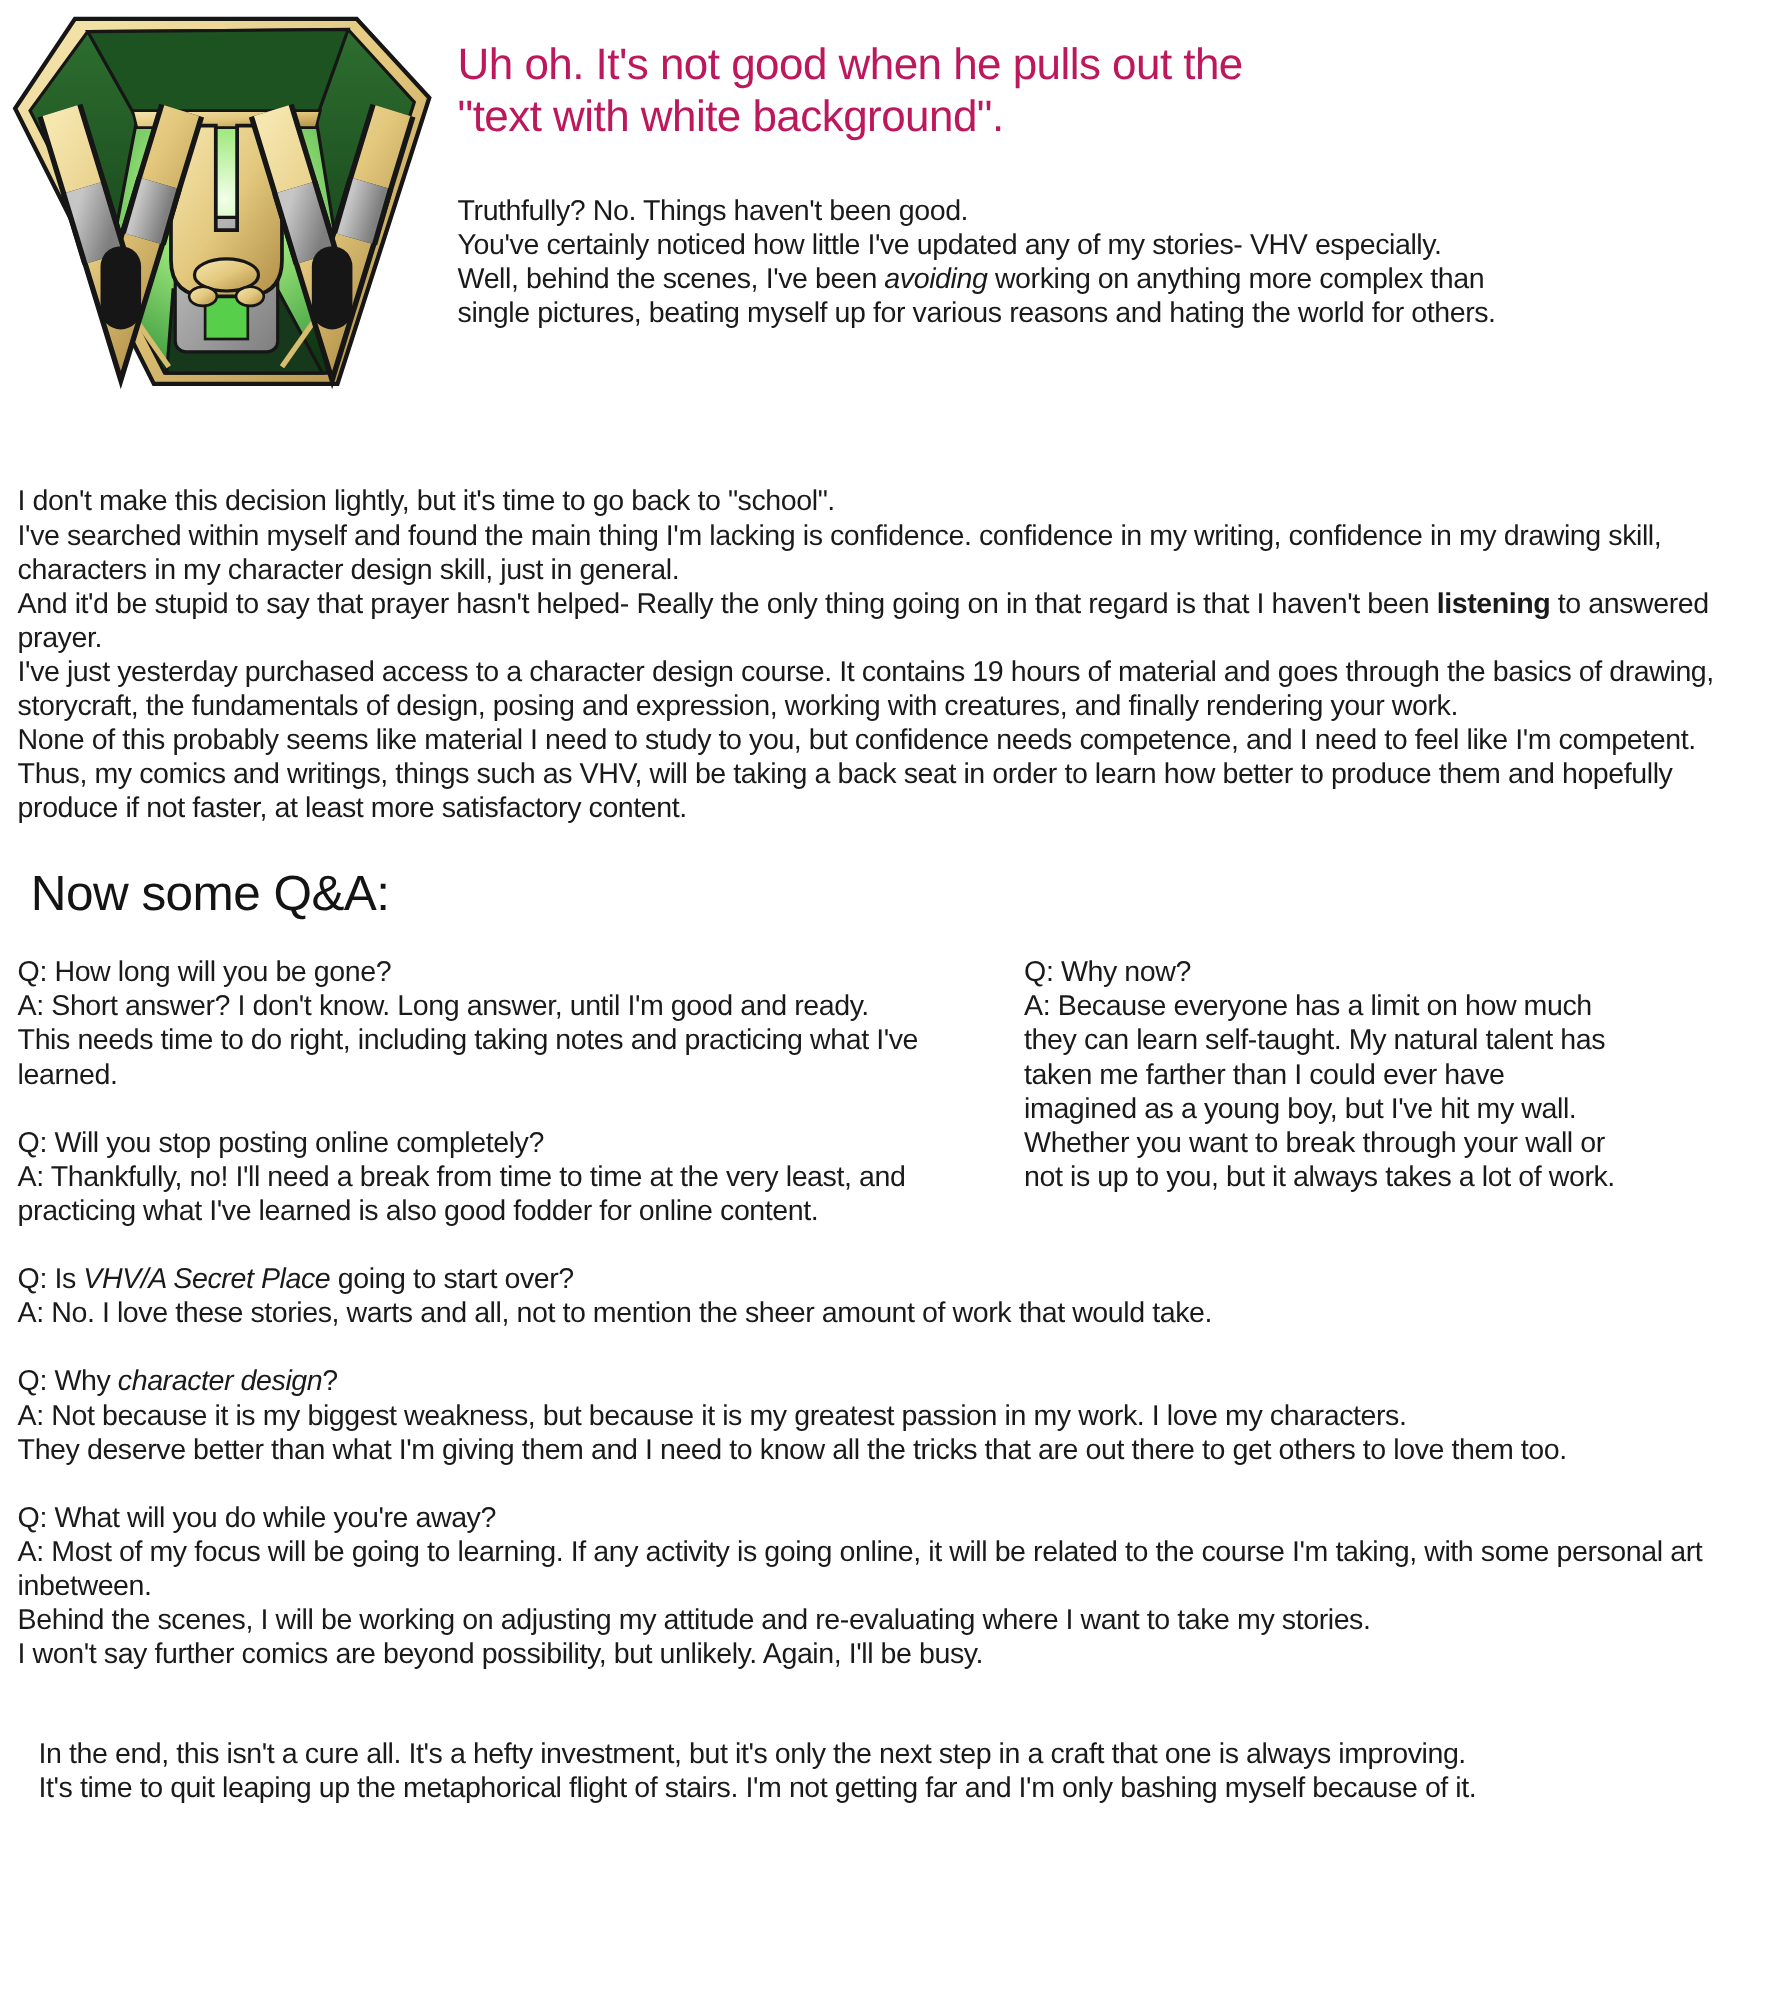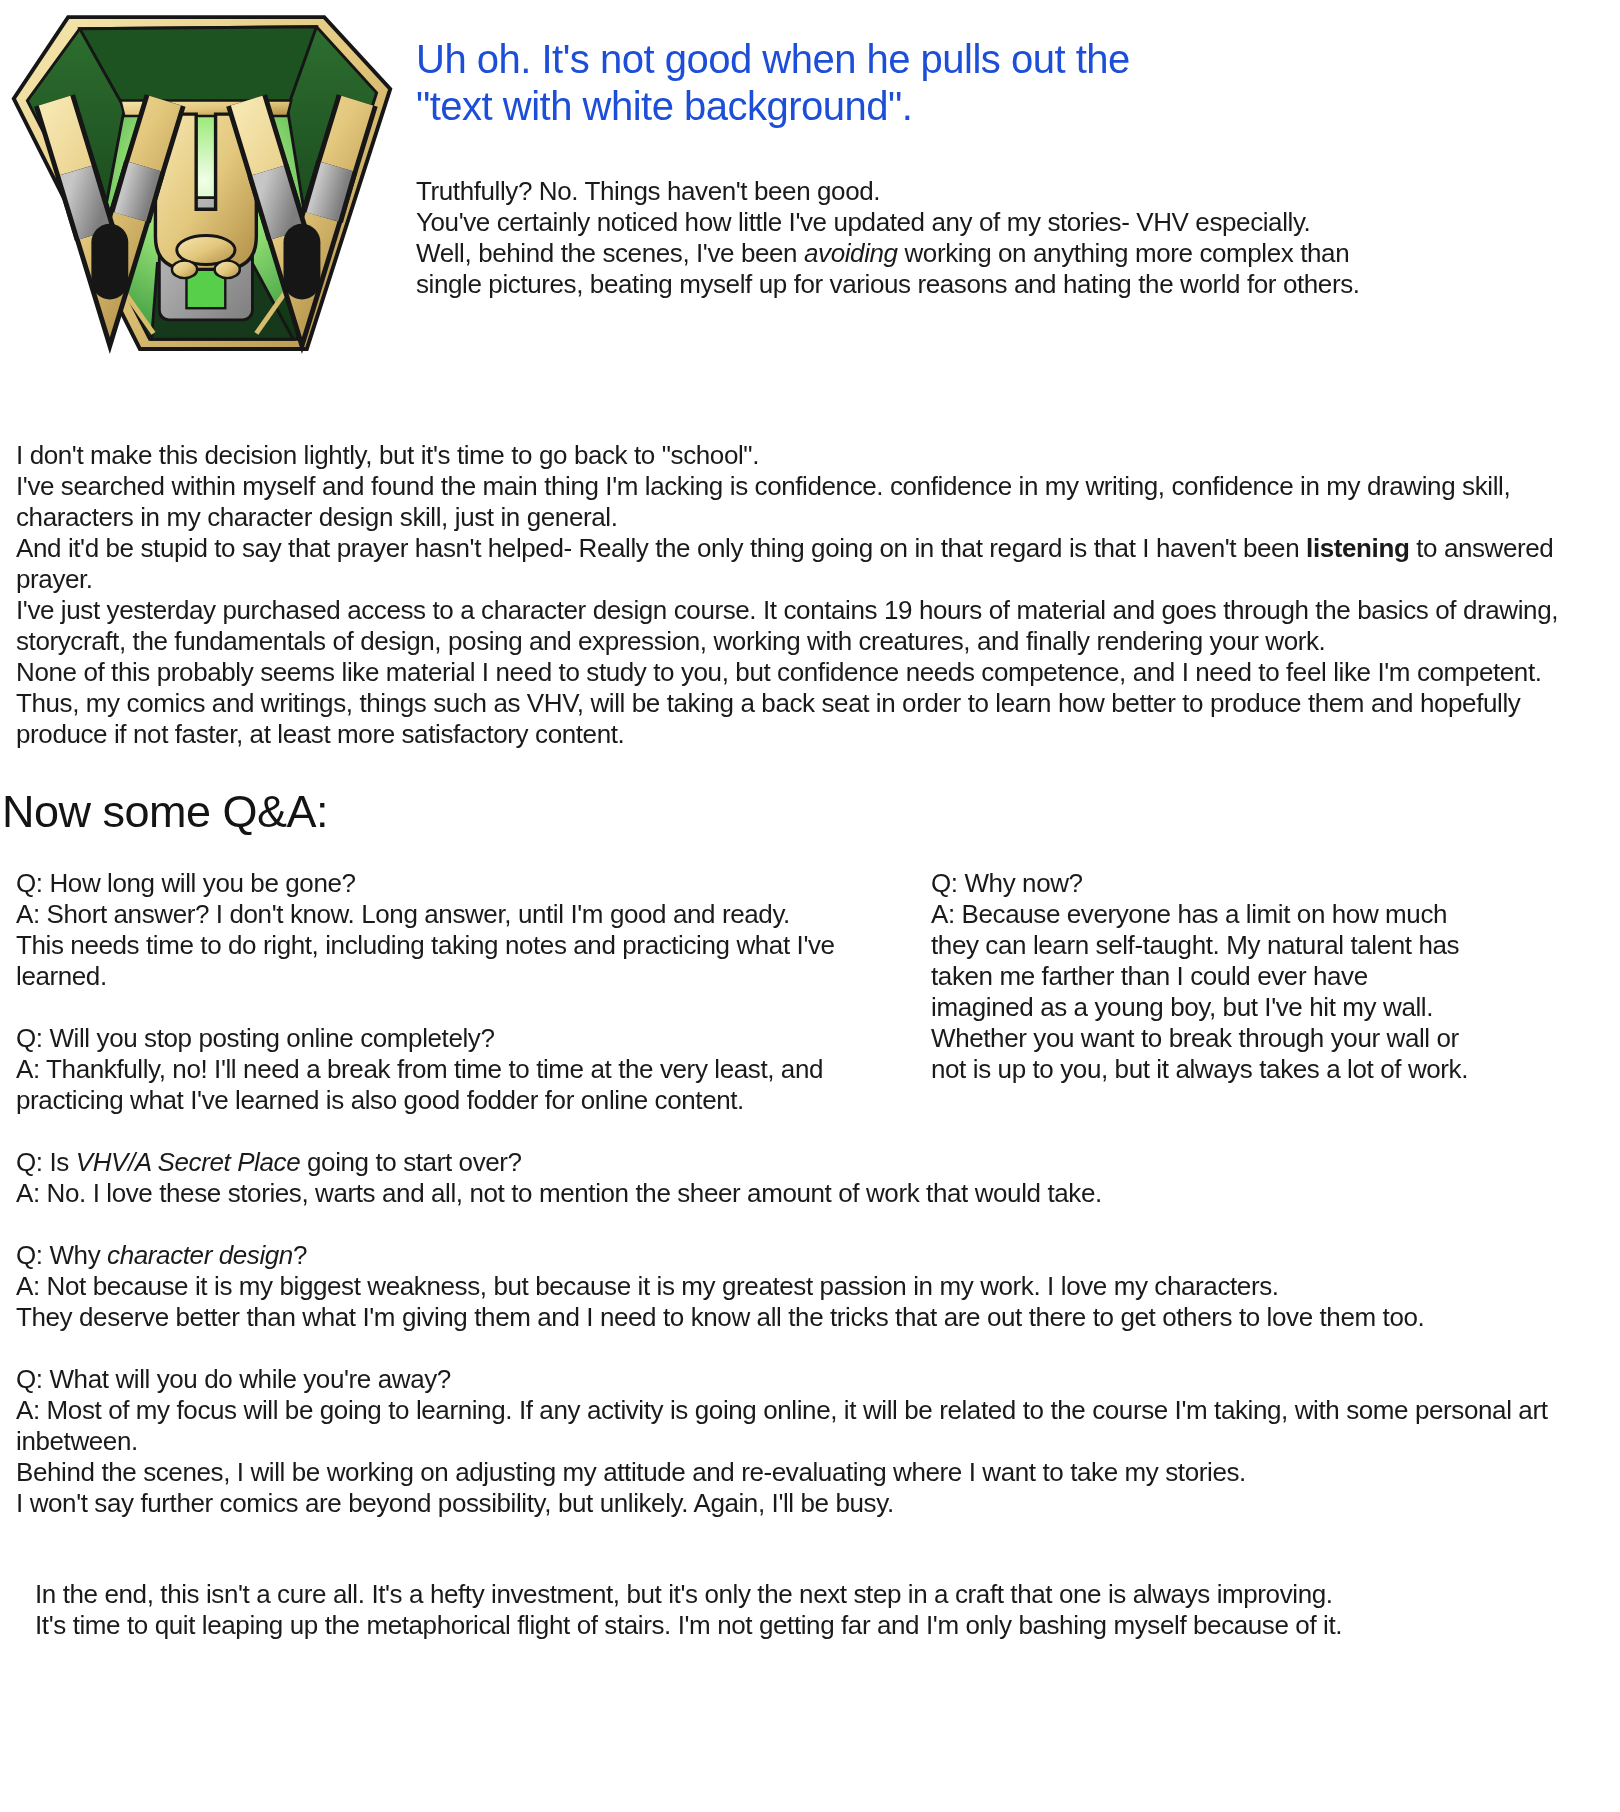--- a/index.html
+++ b/index.html
@@ -6,25 +6,25 @@
   body{
     width:1620px;height:1812px;overflow:hidden;
     font-family:"Liberation Sans",sans-serif;
     color:#1a1a1a;
   }
   .page{position:relative;width:1620px;height:1812px;background:#fff;}
   .top{display:flex;align-items:flex-start;}
   .logo{flex:0 0 auto;width:398px;height:362px;padding:6px 0 0 6px;box-sizing:border-box;}
   .logo svg{display:block;}
   .head-right{flex:1;padding:36px 28px 0 18px;}
-  .title .tline{font-size:40px;line-height:47px;color:#1d4ed8;letter-spacing:-0.5px;}
+  .title .tline{font-size:40px;line-height:47px;color:#be185d;letter-spacing:-0.5px;}
   .intro{margin-top:46px;max-width:1000px;font-size:25px;line-height:29px;letter-spacing:-0.4px;}
   .bodytext{font-size:26px;line-height:31px;letter-spacing:-0.4px;}
   .opening{padding:0 16px;margin-top:78px;}
-  .qa-heading{font-size:45px;font-weight:normal;letter-spacing:-0.5px;margin:36px 0 30px 2px;color:#141414;}
+  .qa-heading{font-size:45px;font-weight:normal;letter-spacing:-0.5px;margin:36px 0 30px 28px;color:#141414;}
   .qa-columns{display:flex;padding:0 16px;}
   .qa-col-left{flex:0 0 auto;width:825px;}
   .qa-col-right{margin-left:90px;width:545px;}
   .qa-item{margin-bottom:31px;}
   .qa-wide{padding:0 16px;margin-bottom:31px;}
   .closing{padding:0 16px;margin-top:60px;margin-left:19px;}
   .it{font-style:italic;}
   .bd{font-weight:bold;}
 </style>
 </head>

